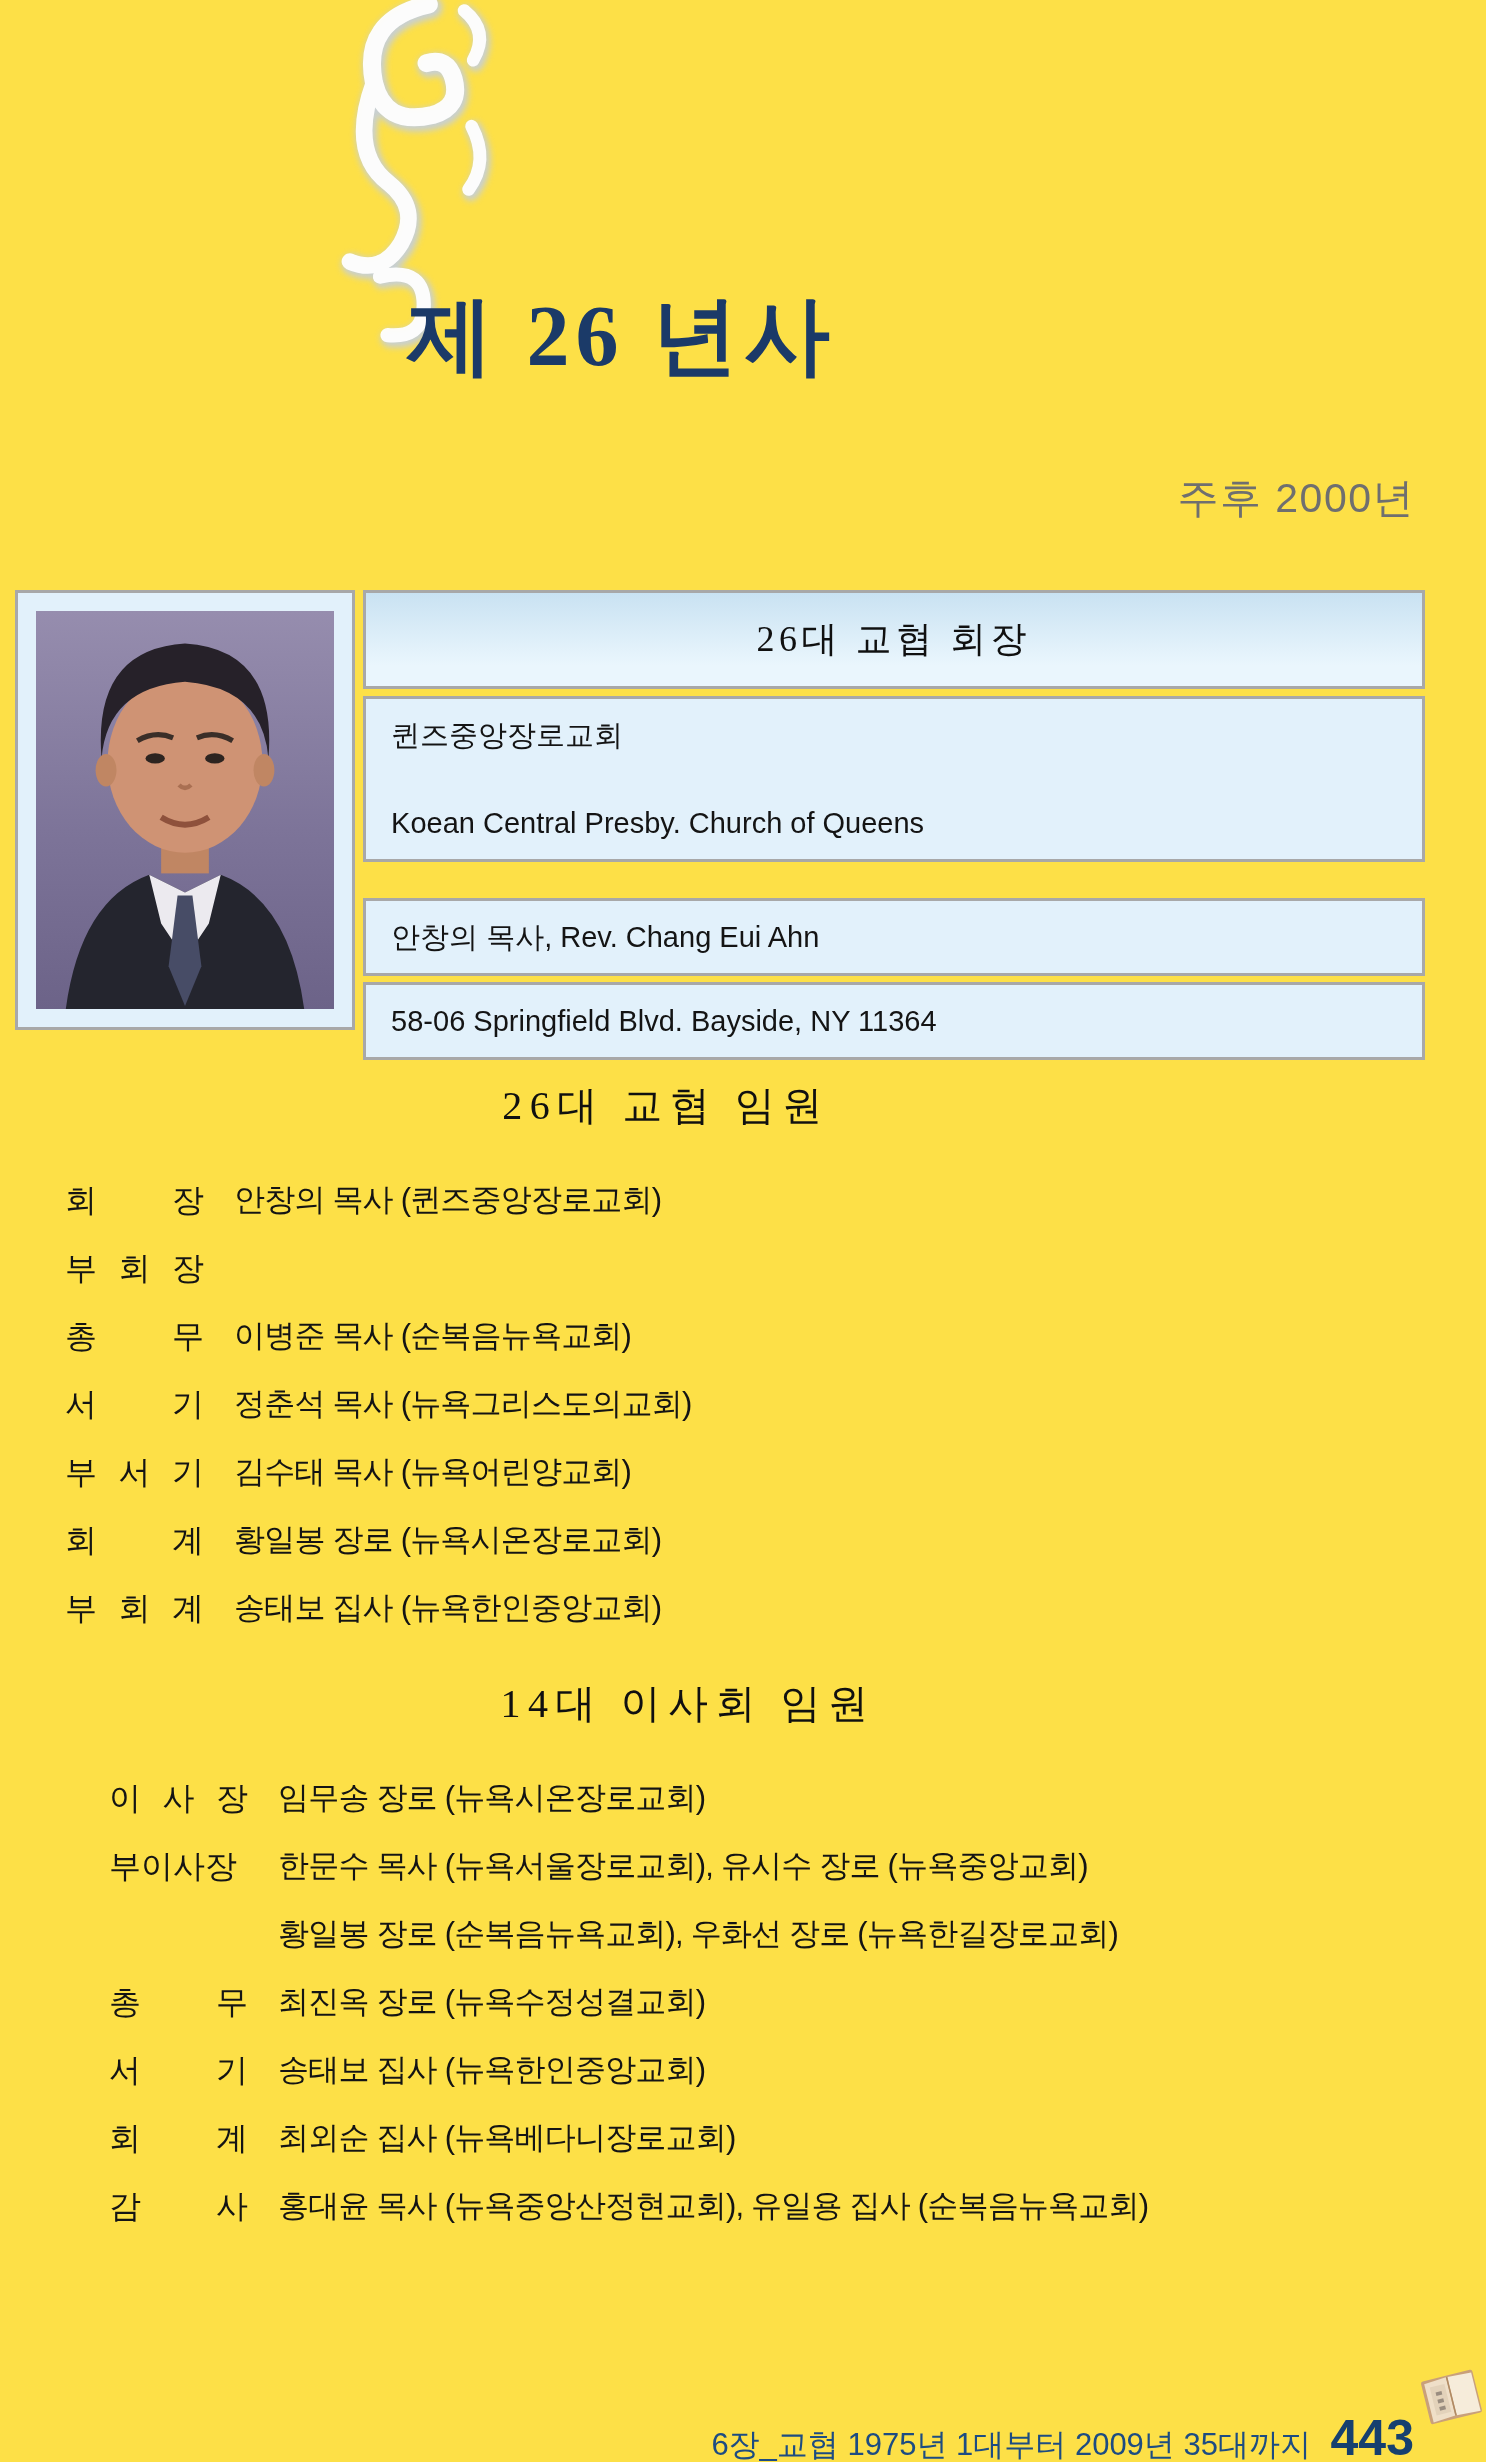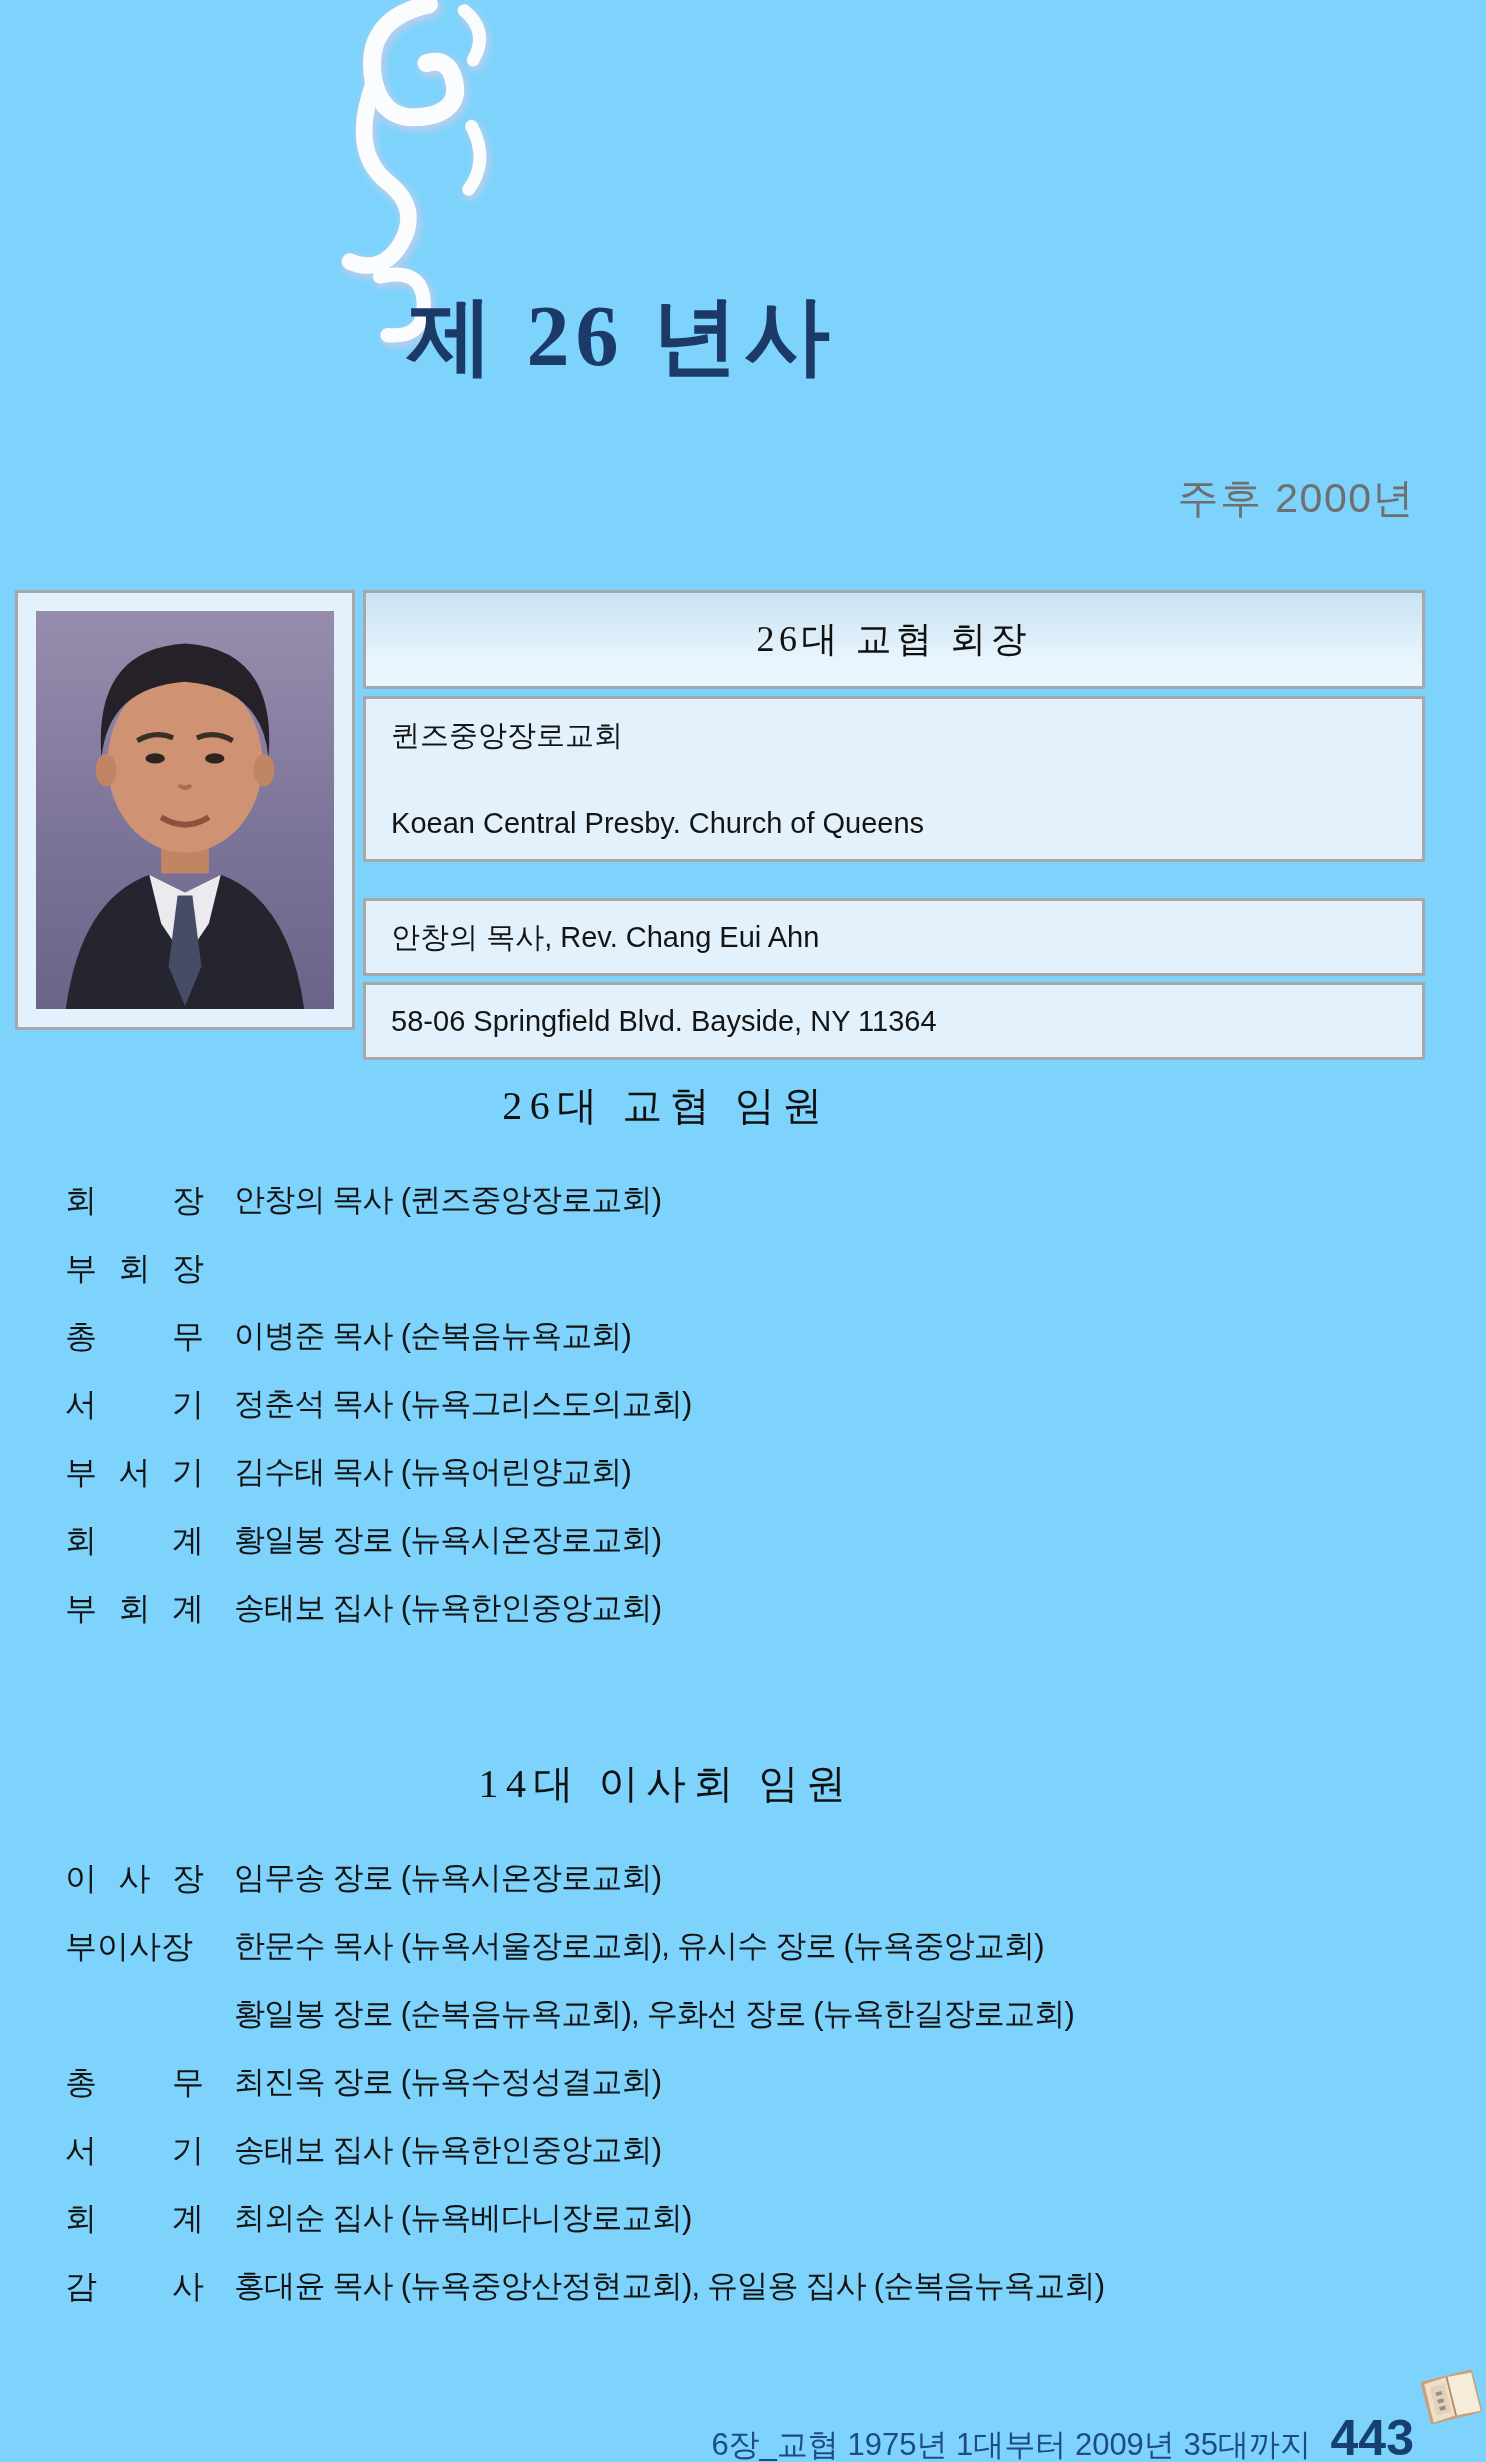--- a/index.html
+++ b/index.html
@@ -9,21 +9,21 @@
     --year-gray:#6f6f6f;
     --card-border:#a8a8a8;
     --card-bg:#e2f1fb;
     --card-header-top:#c9e2f2;
     --card-header-bottom:#eaf6fd;
     --ink:#141414;
   }
   html,body{margin:0;padding:0;}
   body{background:#ffffff;font-family:"Liberation Sans",sans-serif;}
   .page{
-    position:relative;width:1486px;height:2462px;background:#7dd3fc;overflow:hidden;
+    position:relative;width:1486px;height:2462px;background:#fde047;overflow:hidden;
   }
 
   
   .flourish{position:absolute;left:262px;top:-6px;width:248px;height:361px;}
 
   
   .main-title{
     position:absolute;left:407px;top:223px;
     font-family:"Liberation Serif",serif;
     font-size:86px;line-height:1.3;letter-spacing:6px;
@@ -64,21 +64,21 @@
     display:flex;flex-direction:column;justify-content:center;
     padding-left:25.6px;flex:1 0 0;
   }
   .card-line{
     font-size:29px;line-height:72px;letter-spacing:0px;color:var(--ink);
     white-space:nowrap;
   }
 
   
   .sections{position:absolute;left:0;top:1076px;width:1332px;}
-  .officer-section + .officer-section{margin-top:112px;}
+  .officer-section + .officer-section{margin-top:32px;padding-left:44px;}
   .section-heading{
     margin:0 0 30px 0;
     font-family:"Liberation Serif",serif;font-weight:400;
     font-size:40px;line-height:60px;letter-spacing:7.5px;
     color:#101010;text-align:center;
   }
   .officer-row{display:flex;align-items:flex-start;}
   .role{
     flex:0 0 139px;margin-left:65px;
     font-size:32px;line-height:68px;color:var(--ink);

